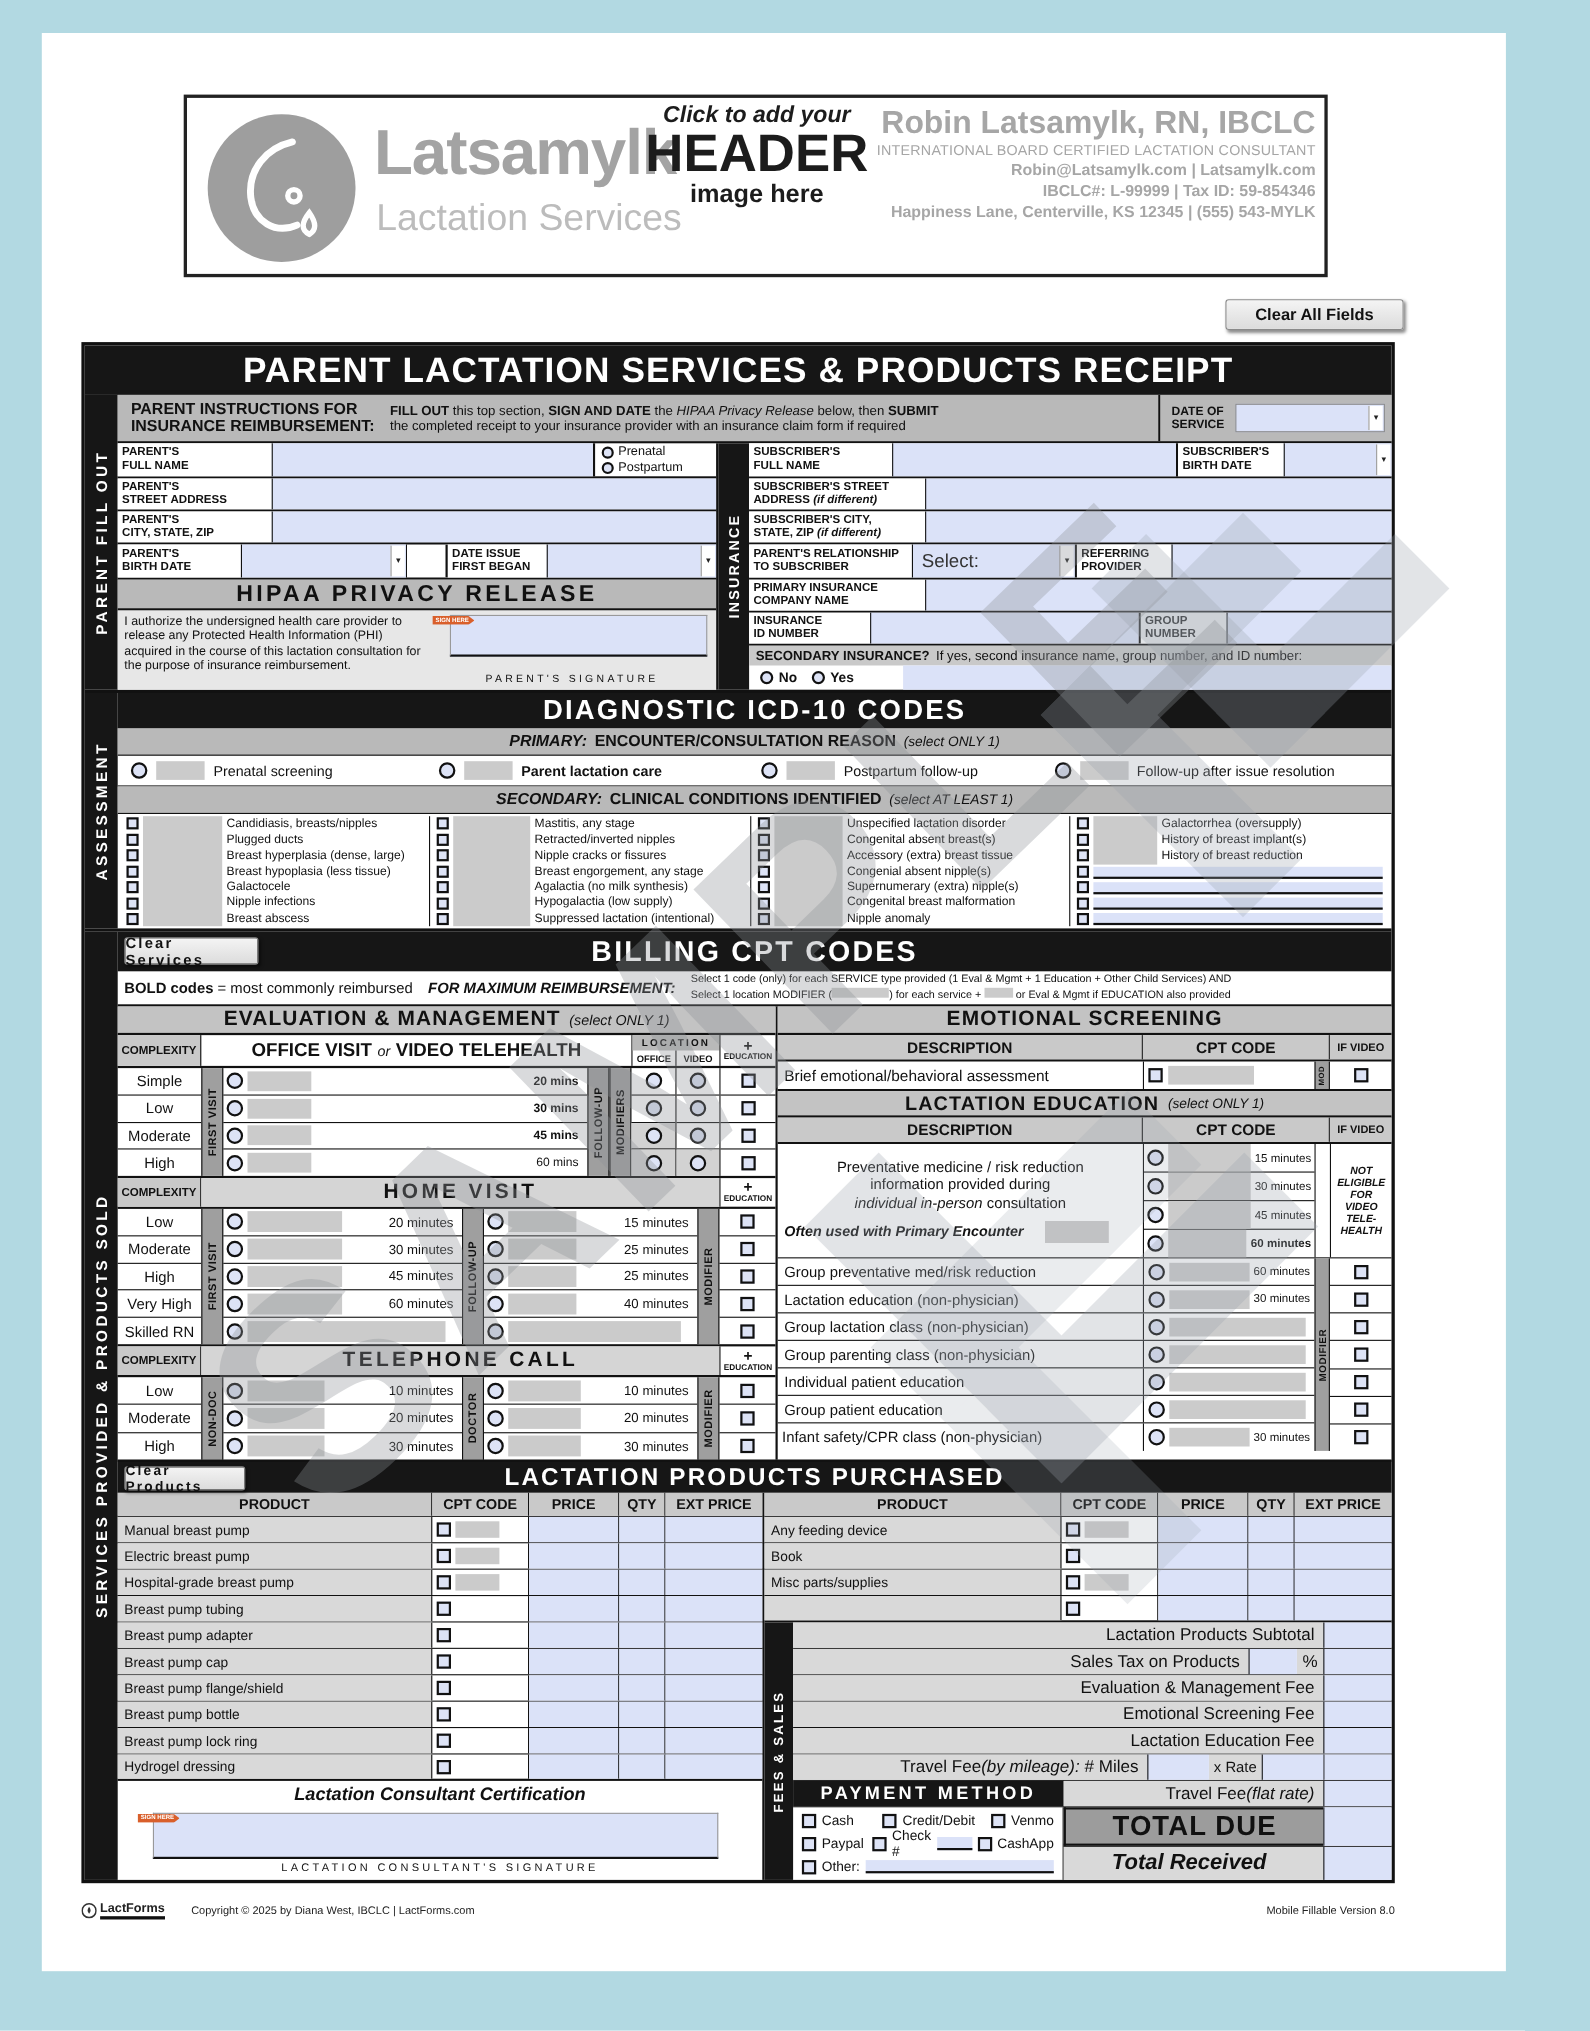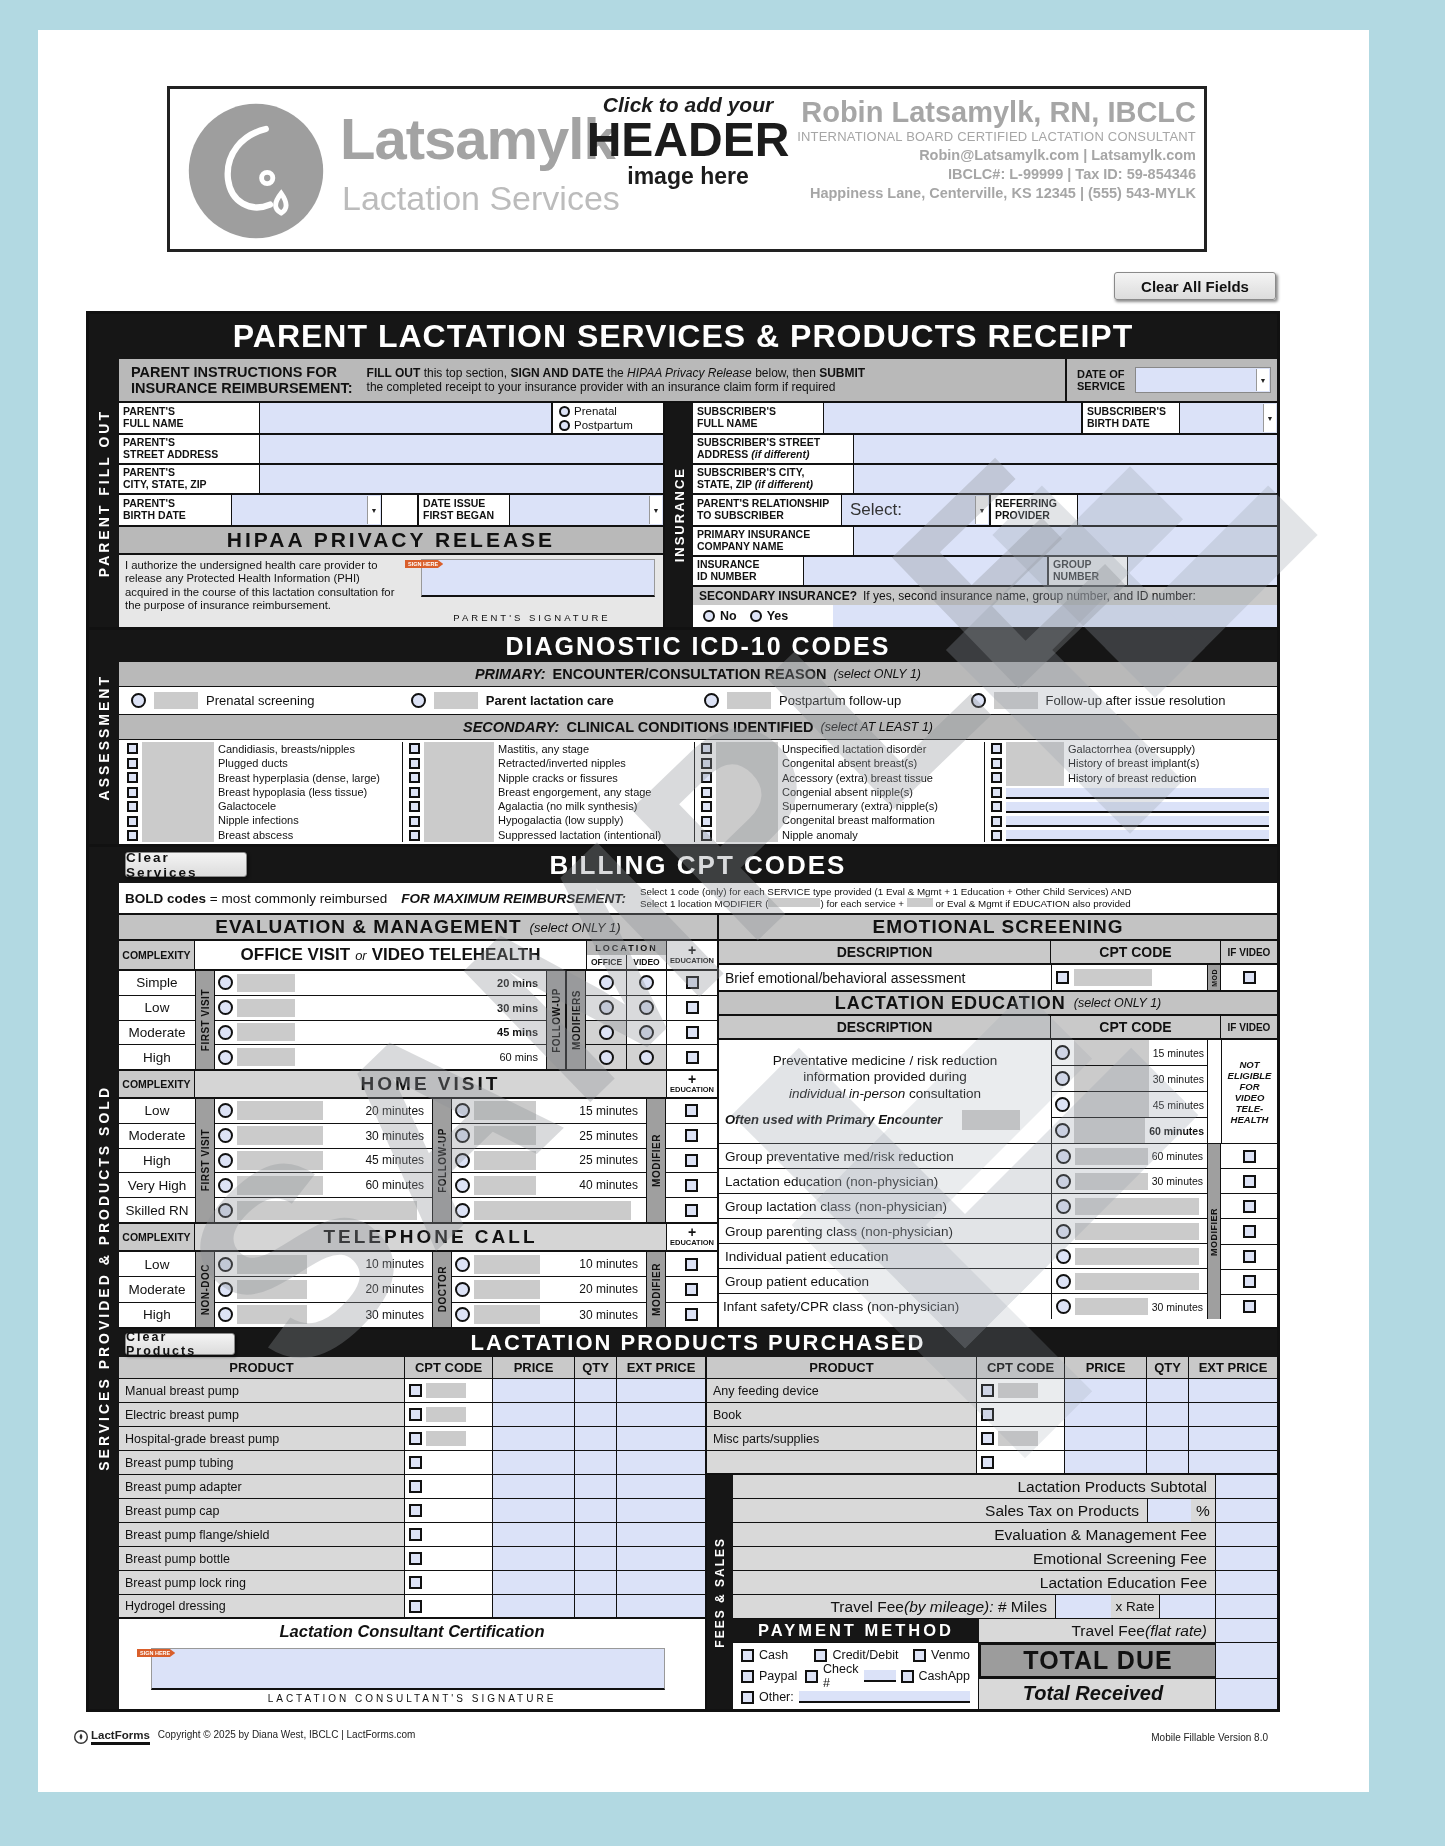--- a/index.html
+++ b/index.html
@@ -13,21 +13,21 @@
 .ho1{font-style:italic;font-weight:700;font-size:21px;line-height:1.1}
 .ho2{font-weight:800;font-size:48px;line-height:1.0}
 .ho3{font-weight:700;font-size:23px;line-height:1.05}
 .hinfo{position:absolute;right:8px;top:8px;text-align:right;color:#a6a6a6;z-index:1}
 .hn{font-size:29px;font-weight:700;line-height:1.05}
 .hc{font-size:13px;letter-spacing:.2px;margin-top:2px}
 .hl{font-size:14.5px;font-weight:700;margin-top:3px}
 .btn{background:linear-gradient(#f4f4f4,#dcdcdc);border:1px solid #8a8a8a;border-radius:3px;box-shadow:1.5px 2px 3px rgba(0,0,0,.45);font-weight:700;display:flex;align-items:center;justify-content:center;color:#111}
 .clear-all{position:absolute;left:1114px;top:272px;width:162px;height:28px;font-size:15px}
 
-.form{position:absolute;left:86px;top:311px;width:1194px;border:3px solid #111;background:#fff}
+.form{position:absolute;left:74px;top:311px;width:1194px;border:3px solid #111;background:#fff}
 .title{height:45px;background:#161616;color:#fff;display:flex;align-items:center;justify-content:center;font-size:32px;font-weight:800;letter-spacing:1px;white-space:nowrap}
 .band{display:flex;border-top:3px solid #111}
 .vside{width:30px;background:#161616;color:#fff;display:flex;align-items:center;justify-content:center;flex:none}
 .vt{writing-mode:vertical-rl;transform:rotate(180deg);white-space:nowrap}
 .vside>.vt{font-size:14px;font-weight:800;letter-spacing:3px}
 .bandc{flex:1;min-width:0}
 .r{display:flex;border-bottom:2px solid #111}
 .lbl{background:#fff;font-weight:700;font-size:10.5px;line-height:1.12;display:flex;flex-direction:column;justify-content:center;padding:1px 4px;white-space:pre-line}
 .inp{background:#dbe2f8;position:relative}
 .dd{position:absolute;right:1px;top:1px;bottom:1px;width:13px;background:#fff;border-left:1px solid #999;display:flex;align-items:center;justify-content:center;font-size:7px;color:#222}
@@ -1067,21 +1067,21 @@
               </div>
             </div>
           </div>
         </div>
       </div>
     </div>
   </div>
 </div>
 
 <div class="footer">
-  <div style="display:flex;gap:8px">
+  <div style="display:flex;align-items:center;gap:24px">
     <div style="display:flex;align-items:center;gap:3px">
       <svg width="14" height="14" viewBox="0 0 20 20">
           <circle cx="10" cy="10" r="9" fill="none" stroke="#333" stroke-width="2"></circle>
           <path d="M10 5 q4 5 0 9 q-4 -4 0 -9z" fill="#333"></path>
         </svg>
       <span style="font-weight:800;font-size:11.5px;border-bottom:3px solid #111;padding-bottom:1px">LactForms</span>
     </div>
     <span>Copyright © 2025 by Diana West, IBCLC  |  LactForms.com</span>
   </div>
   <span>Mobile Fillable Version 8.0</span>

